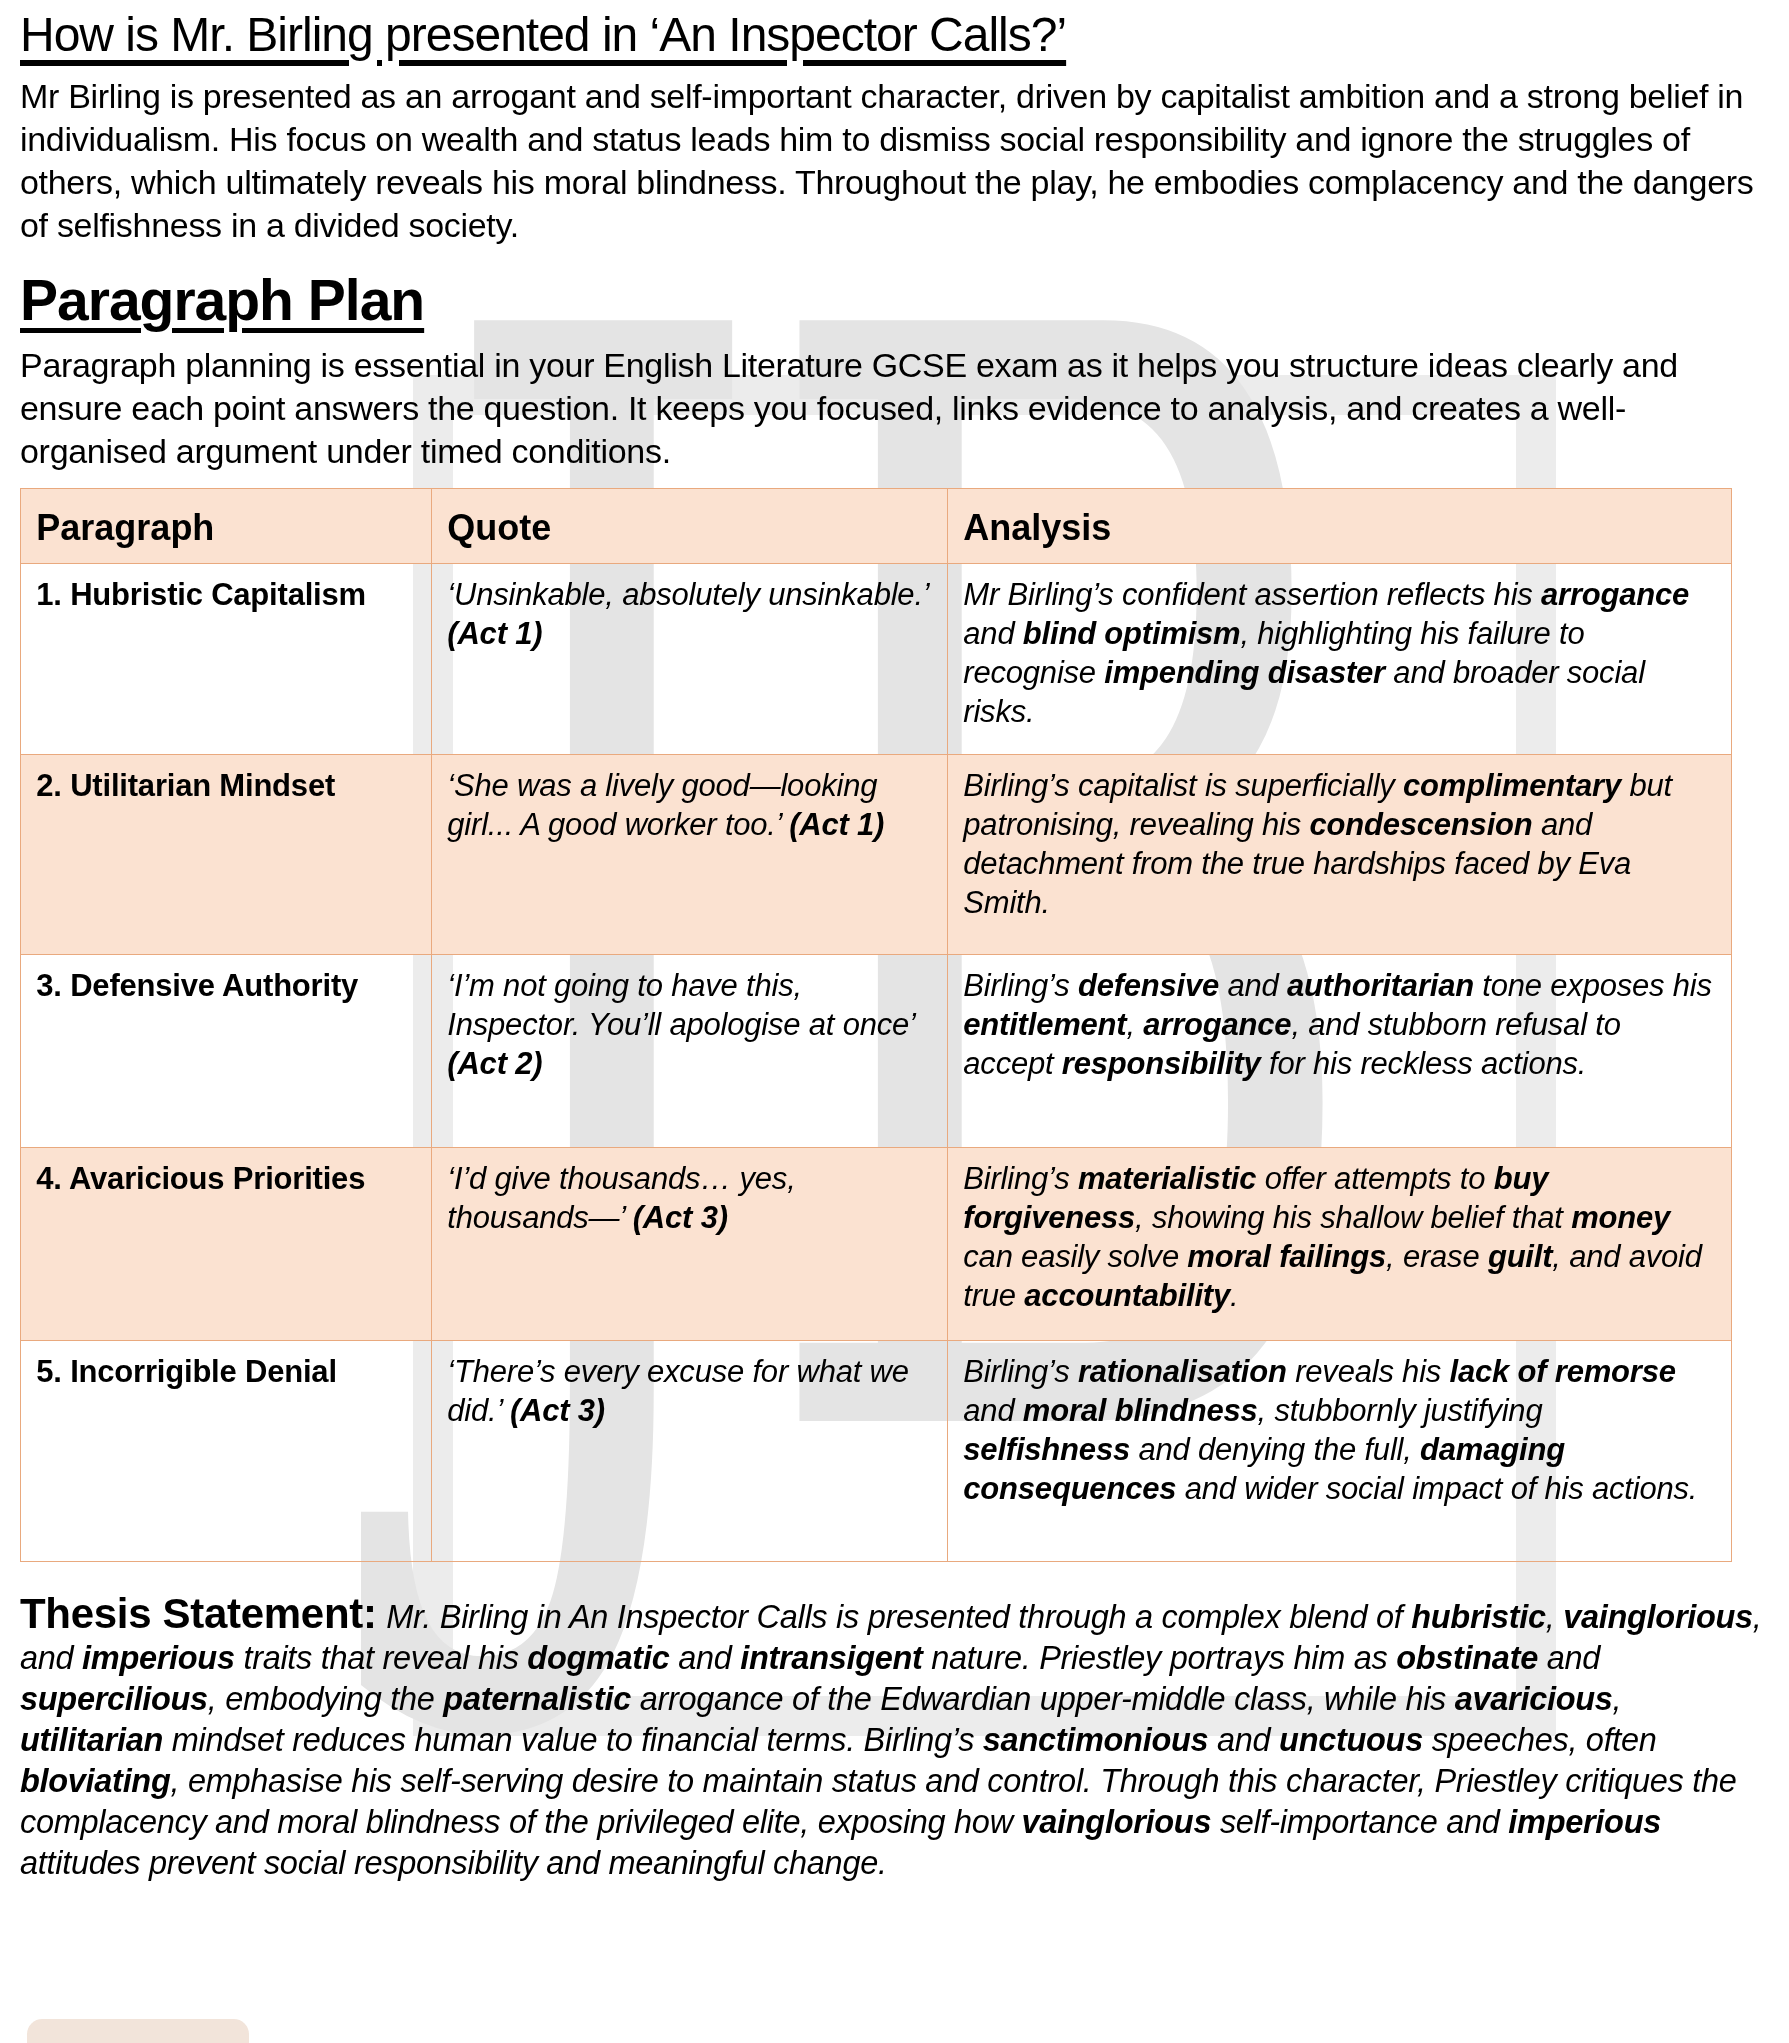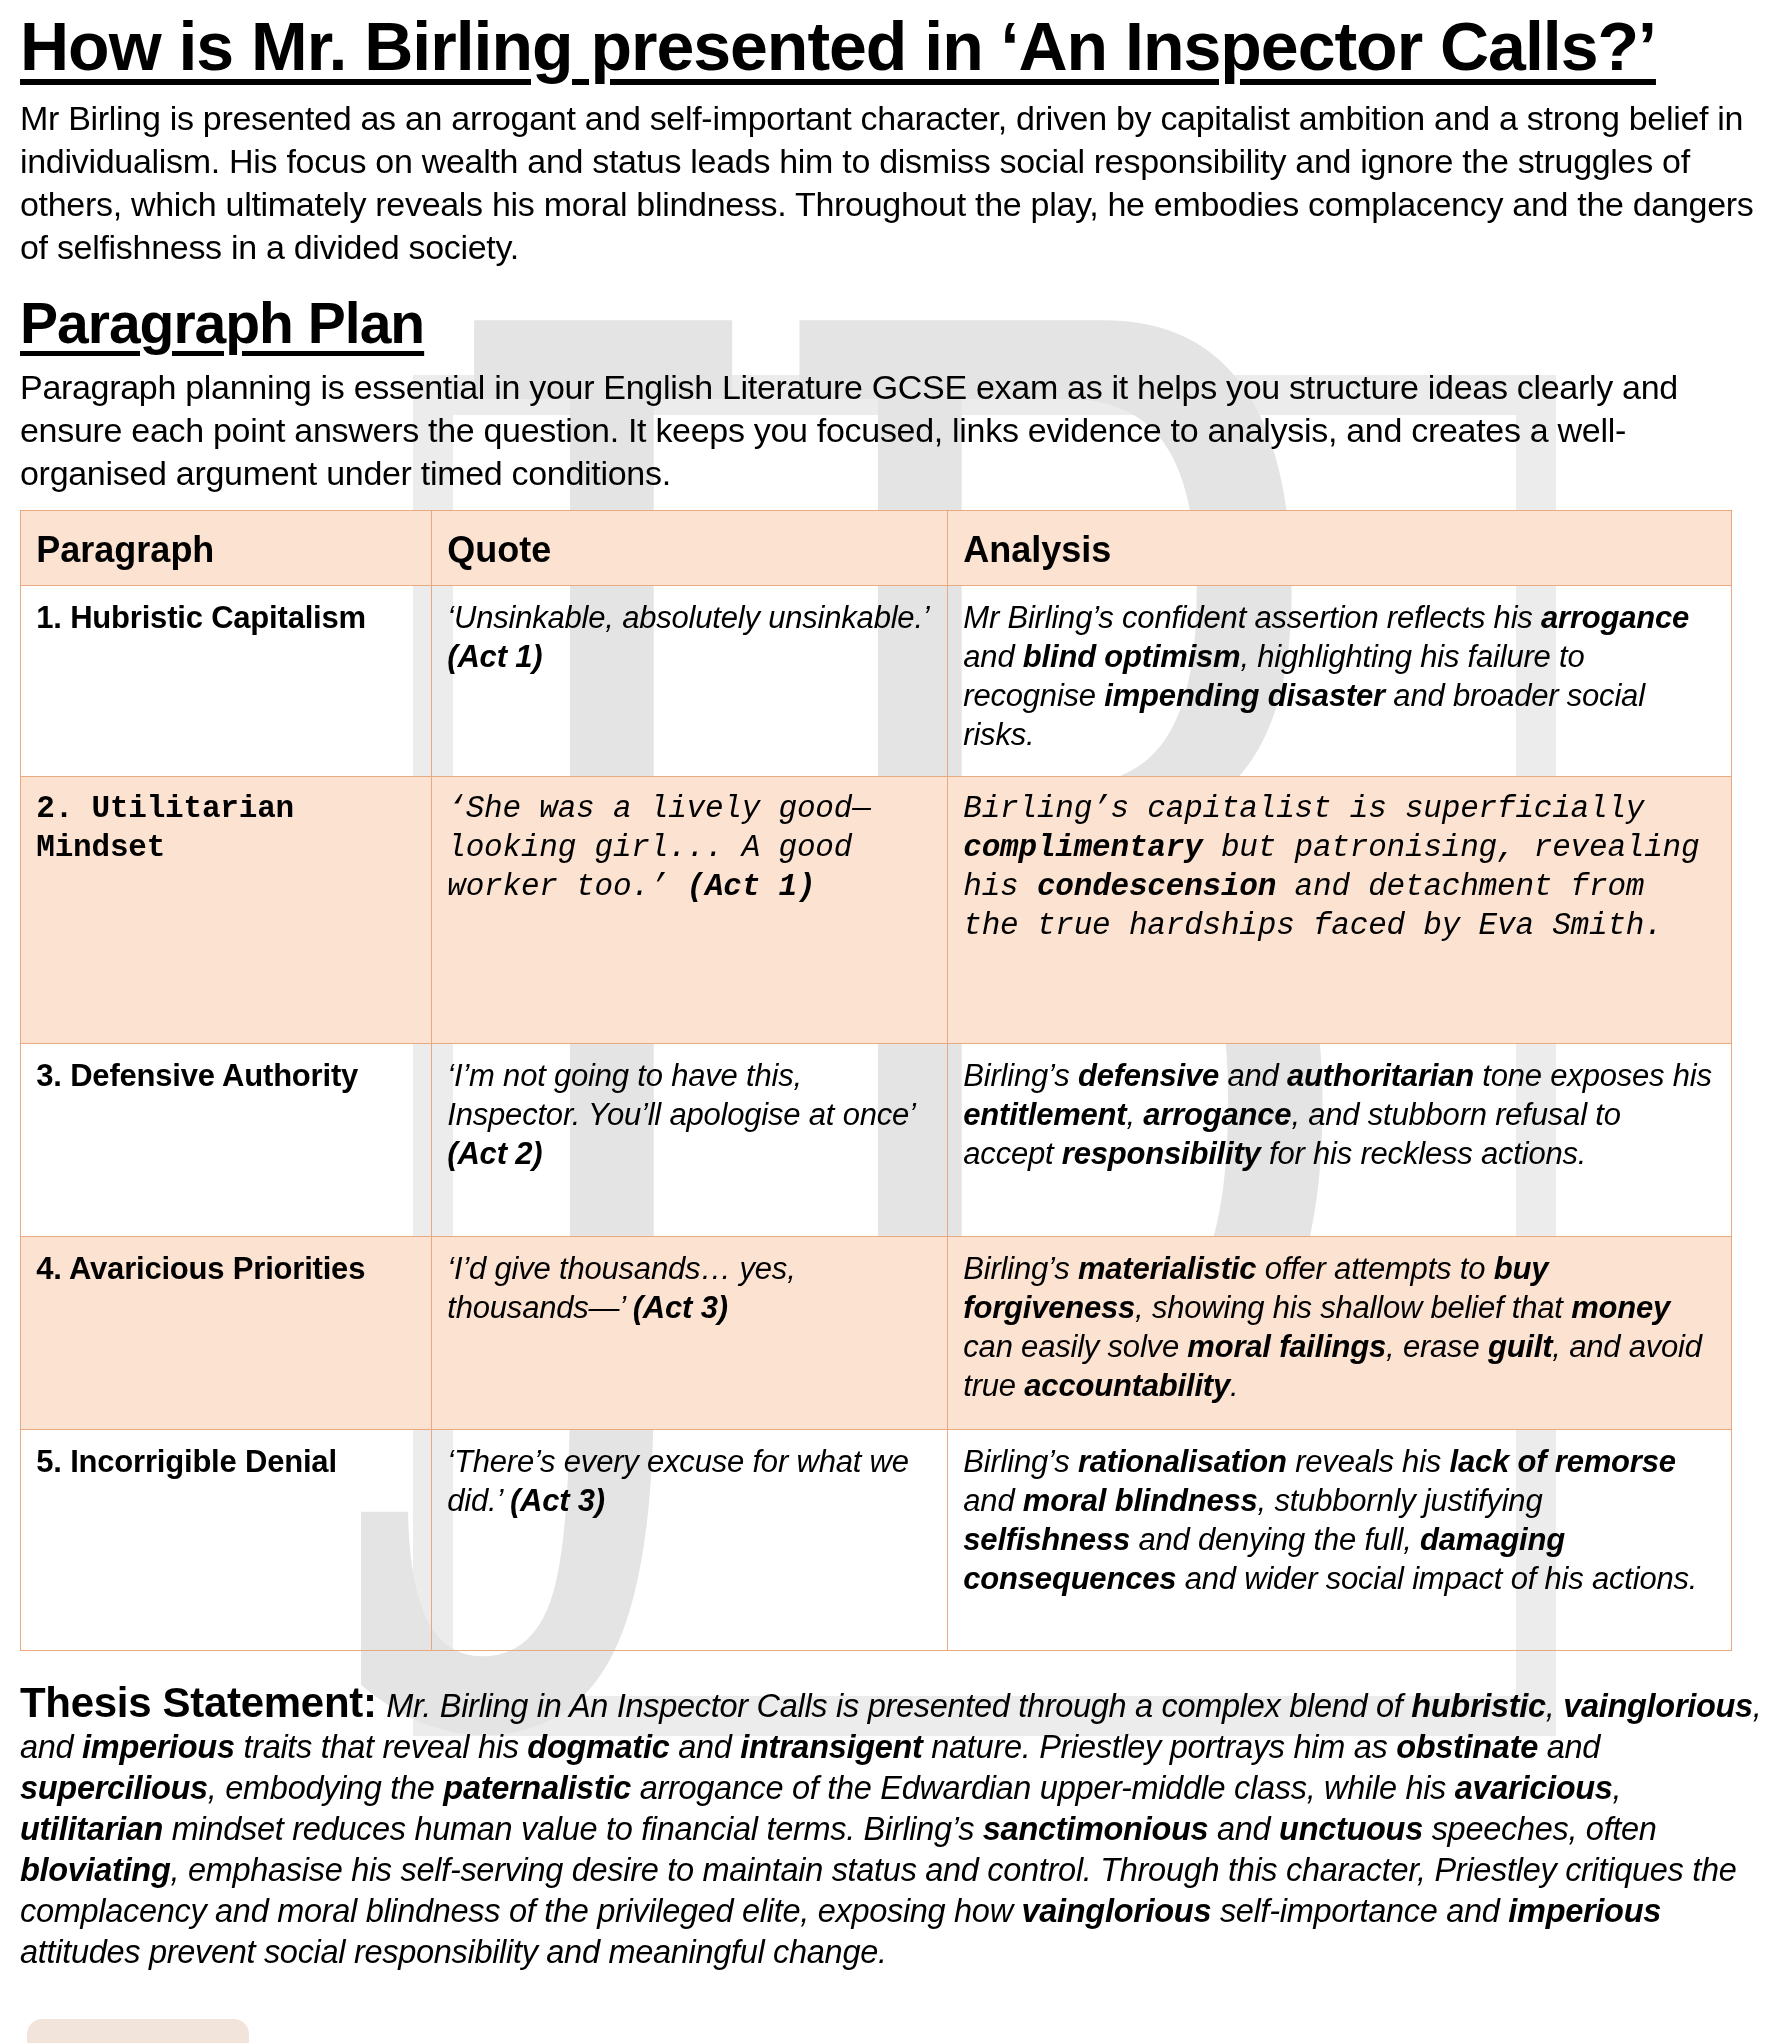--- a/index.html
+++ b/index.html
@@ -14,21 +14,21 @@
   .wm-text{
     position:absolute;left:432px;top:143px;
     font-family:"DejaVu Serif",serif;font-size:1510px;line-height:1;
     color:#e4e4e4;letter-spacing:-32.5px;white-space:nowrap;
     transform:scaleX(0.56);transform-origin:0 0;
   }
   .wm-corner{position:absolute;left:27px;top:2019px;width:222px;height:61px;background:#f2e4da;border-radius:15.3px;}
   
   .content{position:relative;z-index:1;padding:7.6px 20px 0 20px;}
   .page-title{
-    font-size:68px;font-weight:bold;margin:0 0 13.4px 0;line-height:1.12;
+    font-size:48px;font-weight:normal;margin:0 0 13.4px 0;line-height:1.12;
     text-decoration:underline;text-decoration-thickness:5.7px;text-underline-offset:8.6px;
     letter-spacing:-1px;
   }
   .intro,.plan-intro{font-size:34px;line-height:43px;margin:0 0 17px 0;letter-spacing:-0.3px;}
   .section-title{
     font-size:57px;font-weight:bold;margin:5.7px 0 11.5px 0;line-height:1.1;display:inline-block;
     text-decoration:underline;text-decoration-thickness:4.8px;text-underline-offset:7.6px;
     letter-spacing:-1px;
   }
   .plan-intro{margin-bottom:15.3px;}
@@ -80,21 +80,21 @@
         <th>Quote</th>
         <th>Analysis</th>
       </tr>
     </thead>
     <tbody>
       <tr style="height:191px;">
         <td class="pcell">1. Hubristic Capitalism</td>
         <td class="qcell"><span>‘Unsinkable, absolutely unsinkable.’ </span><span class="b">(Act 1)</span></td>
         <td class="acell"><span>Mr Birling’s confident assertion reflects his </span><span class="b">arrogance</span><span> and </span><span class="b">blind optimism</span><span>, highlighting his failure to recognise </span><span class="b">impending disaster</span><span> and broader social risks.</span></td>
       </tr>
-      <tr class="shade" style="height:267px;font-family:Liberation Mono, monospace;">
+      <tr class="shade" style="height:200px;">
         <td class="pcell">2. Utilitarian Mindset</td>
         <td class="qcell"><span>‘She was a lively good—looking girl... A good worker too.’ </span><span class="b">(Act 1)</span></td>
         <td class="acell"><span>Birling’s capitalist is superficially </span><span class="b">complimentary</span><span> but patronising, revealing his </span><span class="b">condescension</span><span> and detachment from the true hardships faced by Eva Smith.</span></td>
       </tr>
       <tr style="height:193px;">
         <td class="pcell">3. Defensive Authority</td>
         <td class="qcell"><span>‘I’m not going to have this, Inspector. You’ll apologise at once’ </span><span class="b">(Act 2)</span></td>
         <td class="acell"><span>Birling’s </span><span class="b">defensive</span><span> and </span><span class="b">authoritarian</span><span> tone exposes his </span><span class="b">entitlement</span><span>, </span><span class="b">arrogance</span><span>, and stubborn refusal to accept </span><span class="b">responsibility</span><span> for his reckless actions.</span></td>
       </tr>
       <tr class="shade" style="height:193px;">

